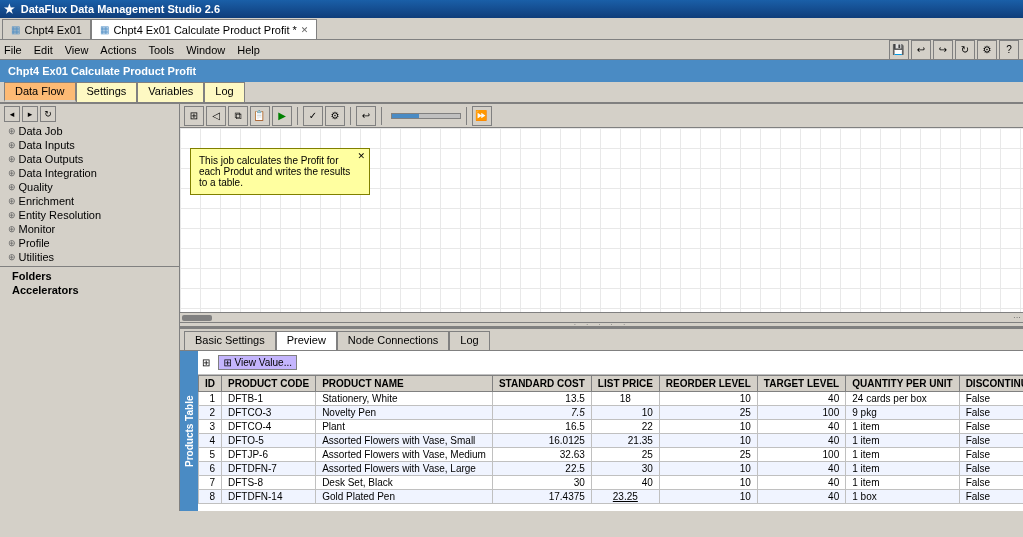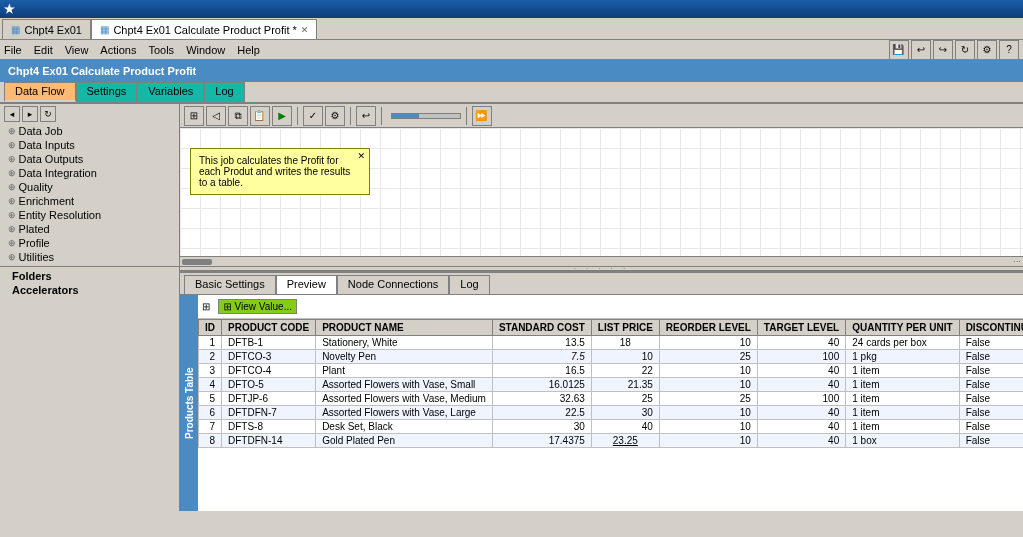--- a/index.html
+++ b/index.html
@@ -88,21 +88,21 @@
       padding: 2px 4px 0 4px;
       border-bottom: 2px solid #808080;
       height: 22px;
     }
     .sub-tab {
       border: 1px solid #808080;
       border-bottom: none;
       padding: 2px 10px;
       font-size: 11px;
       cursor: pointer;
-      background: #14b8a6;
+      background: #fef9c3;
       height: 20px;
     }
     .sub-tab.active {
       background: #fdba74;
       border-bottom: 2px solid #d4d0c8;
     }
 
     
     #main-content {
       display: flex;
@@ -177,21 +177,21 @@
       width: 180px;
       z-index: 10;
     }
     .canvas-tooltip-close {
       position: absolute; top: 2px; right: 4px;
       font-size: 9px; cursor: pointer;
     }
 
     
     #bottom-panel {
-      height: 240px;
+      height: 184px;
       border-top: 2px solid #808080;
       background: #d4d0c8;
       display: flex;
       flex-direction: column;
     }
     #bottom-tabs {
       display: flex;
       background: #d4d0c8;
       border-bottom: 1px solid #808080;
       padding: 2px 4px 0 4px;
@@ -253,21 +253,21 @@
     #data-table td {
       border: 1px solid #c0c0c0;
       padding: 1px 6px;
       white-space: nowrap;
       font-size: 10px;
     }
     #data-table tr:nth-child(even) td { background: #f0f4ff; }
     #data-table tr:first-child td { background: white; }
 
     .view-value-btn {
-      background: #84cc16;
+      background: #c4b5fd;
       border: 1px solid #808080;
       padding: 1px 4px;
       font-size: 10px;
       cursor: pointer;
       margin: 2px 4px;
     }
     #bottom-toolbar {
       display: flex; align-items: center;
       padding: 2px 4px;
       gap: 4px;
@@ -287,20 +287,21 @@
       flex-direction: column;
       overflow: hidden;
       min-height: 0;
     }
   </style>
 </head>
 <body>
 
 <div id="title-bar">
   <span style="font-size:12px;">★</span>
+  <span>DataFlux Data Management Studio 2.6</span>
 </div>
 
 <div id="tab-bar">
   <div class="tab">
     <span style="font-size:10px; color:#4a8bc4;">▦</span>
     <span>Chpt4 Ex01</span>
   </div>
   <div class="tab active">
     <span style="font-size:10px; color:#4a8bc4;">▦</span>
     <span>Chpt4 Ex01 Calculate Product Profit *</span>
@@ -369,21 +370,21 @@
     <div class="tree-item">
       <span class="tree-expand">⊕</span>
       <span>Enrichment</span>
     </div>
     <div class="tree-item">
       <span class="tree-expand">⊕</span>
       <span>Entity Resolution</span>
     </div>
     <div class="tree-item">
       <span class="tree-expand">⊕</span>
-      <span>Plated</span>
+      <span>Monitor</span>
     </div>
     <div class="tree-item">
       <span class="tree-expand">⊕</span>
       <span>Profile</span>
     </div>
     <div class="tree-item">
       <span class="tree-expand">⊕</span>
       <span>Utilities</span>
     </div>
 
@@ -503,21 +504,21 @@
                   <td>False</td>
                 </tr>
                 <tr style="background: rgb(240, 244, 255);">
                   <td style="text-align: right;">2</td>
                   <td>DFTCO-3</td>
                   <td>Novelty Pen</td>
                   <td style="text-align: right; font-style: italic;">7.5</td>
                   <td style="text-align: right;">10</td>
                   <td style="text-align: right;">25</td>
                   <td style="text-align: right;">100</td>
-                  <td>1 pkg</td>
+                  <td>9 pkg</td>
                   <td>False</td>
                 </tr>
                 <tr>
                   <td style="text-align: right;">3</td>
                   <td>DFTCO-4</td>
                   <td>Plant</td>
                   <td style="text-align: right;">16.5</td>
                   <td style="text-align: right;">22</td>
                   <td style="text-align: right;">10</td>
                   <td style="text-align: right;">40</td>

